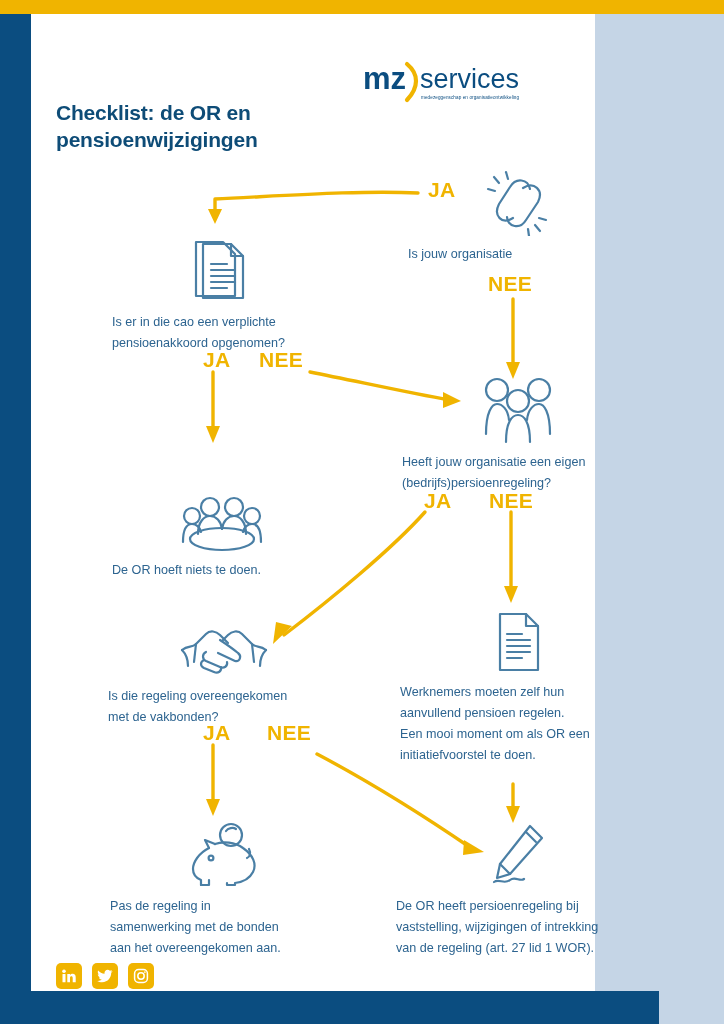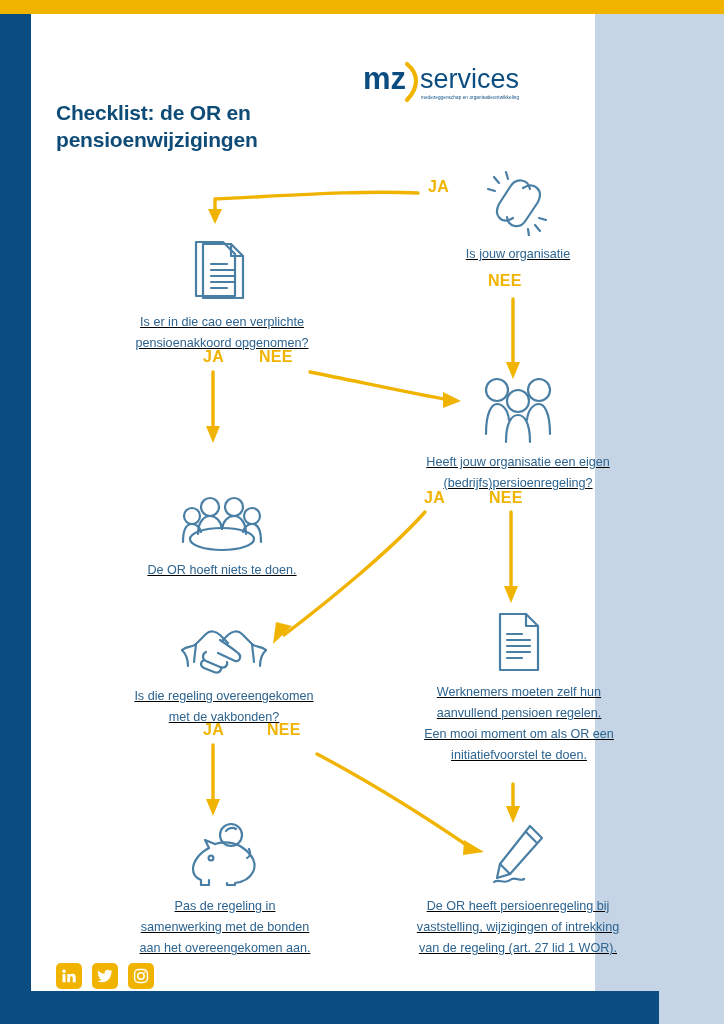--- a/index.html
+++ b/index.html
@@ -72,39 +72,37 @@
   .flow {
     position: absolute;
     left: 0; top: 0;
     width: 703px;
     height: 1005px;
     pointer-events: none;
   }
 
   .node {
     position: absolute;
-    text-align: center;
-    text-decoration: underline;
   }
   .node .icon {
     display: flex;
     justify-content: center;
     align-items: flex-end;
     height: 76px;
   }
   .node .caption {
     margin-top: 8px;
     font-size: 12.6px;
     line-height: 1.68;
     color: #2d6490;
   }
 
   .answer {
     position: absolute;
-    font-size: 16px;
+    font-size: 21px;
     font-weight: bold;
     color: #f0b400;
     letter-spacing: 0.3px;
   }
 
   
   #node-cao        { left: 408px; top: 160px; width: 220px; }
   #node-cao-doc    { left: 112px; top: 228px; width: 220px; }
   #node-company    { left: 402px; top: 368px; width: 232px; }
   #node-nothing    { left: 112px; top: 476px; width: 220px; }

